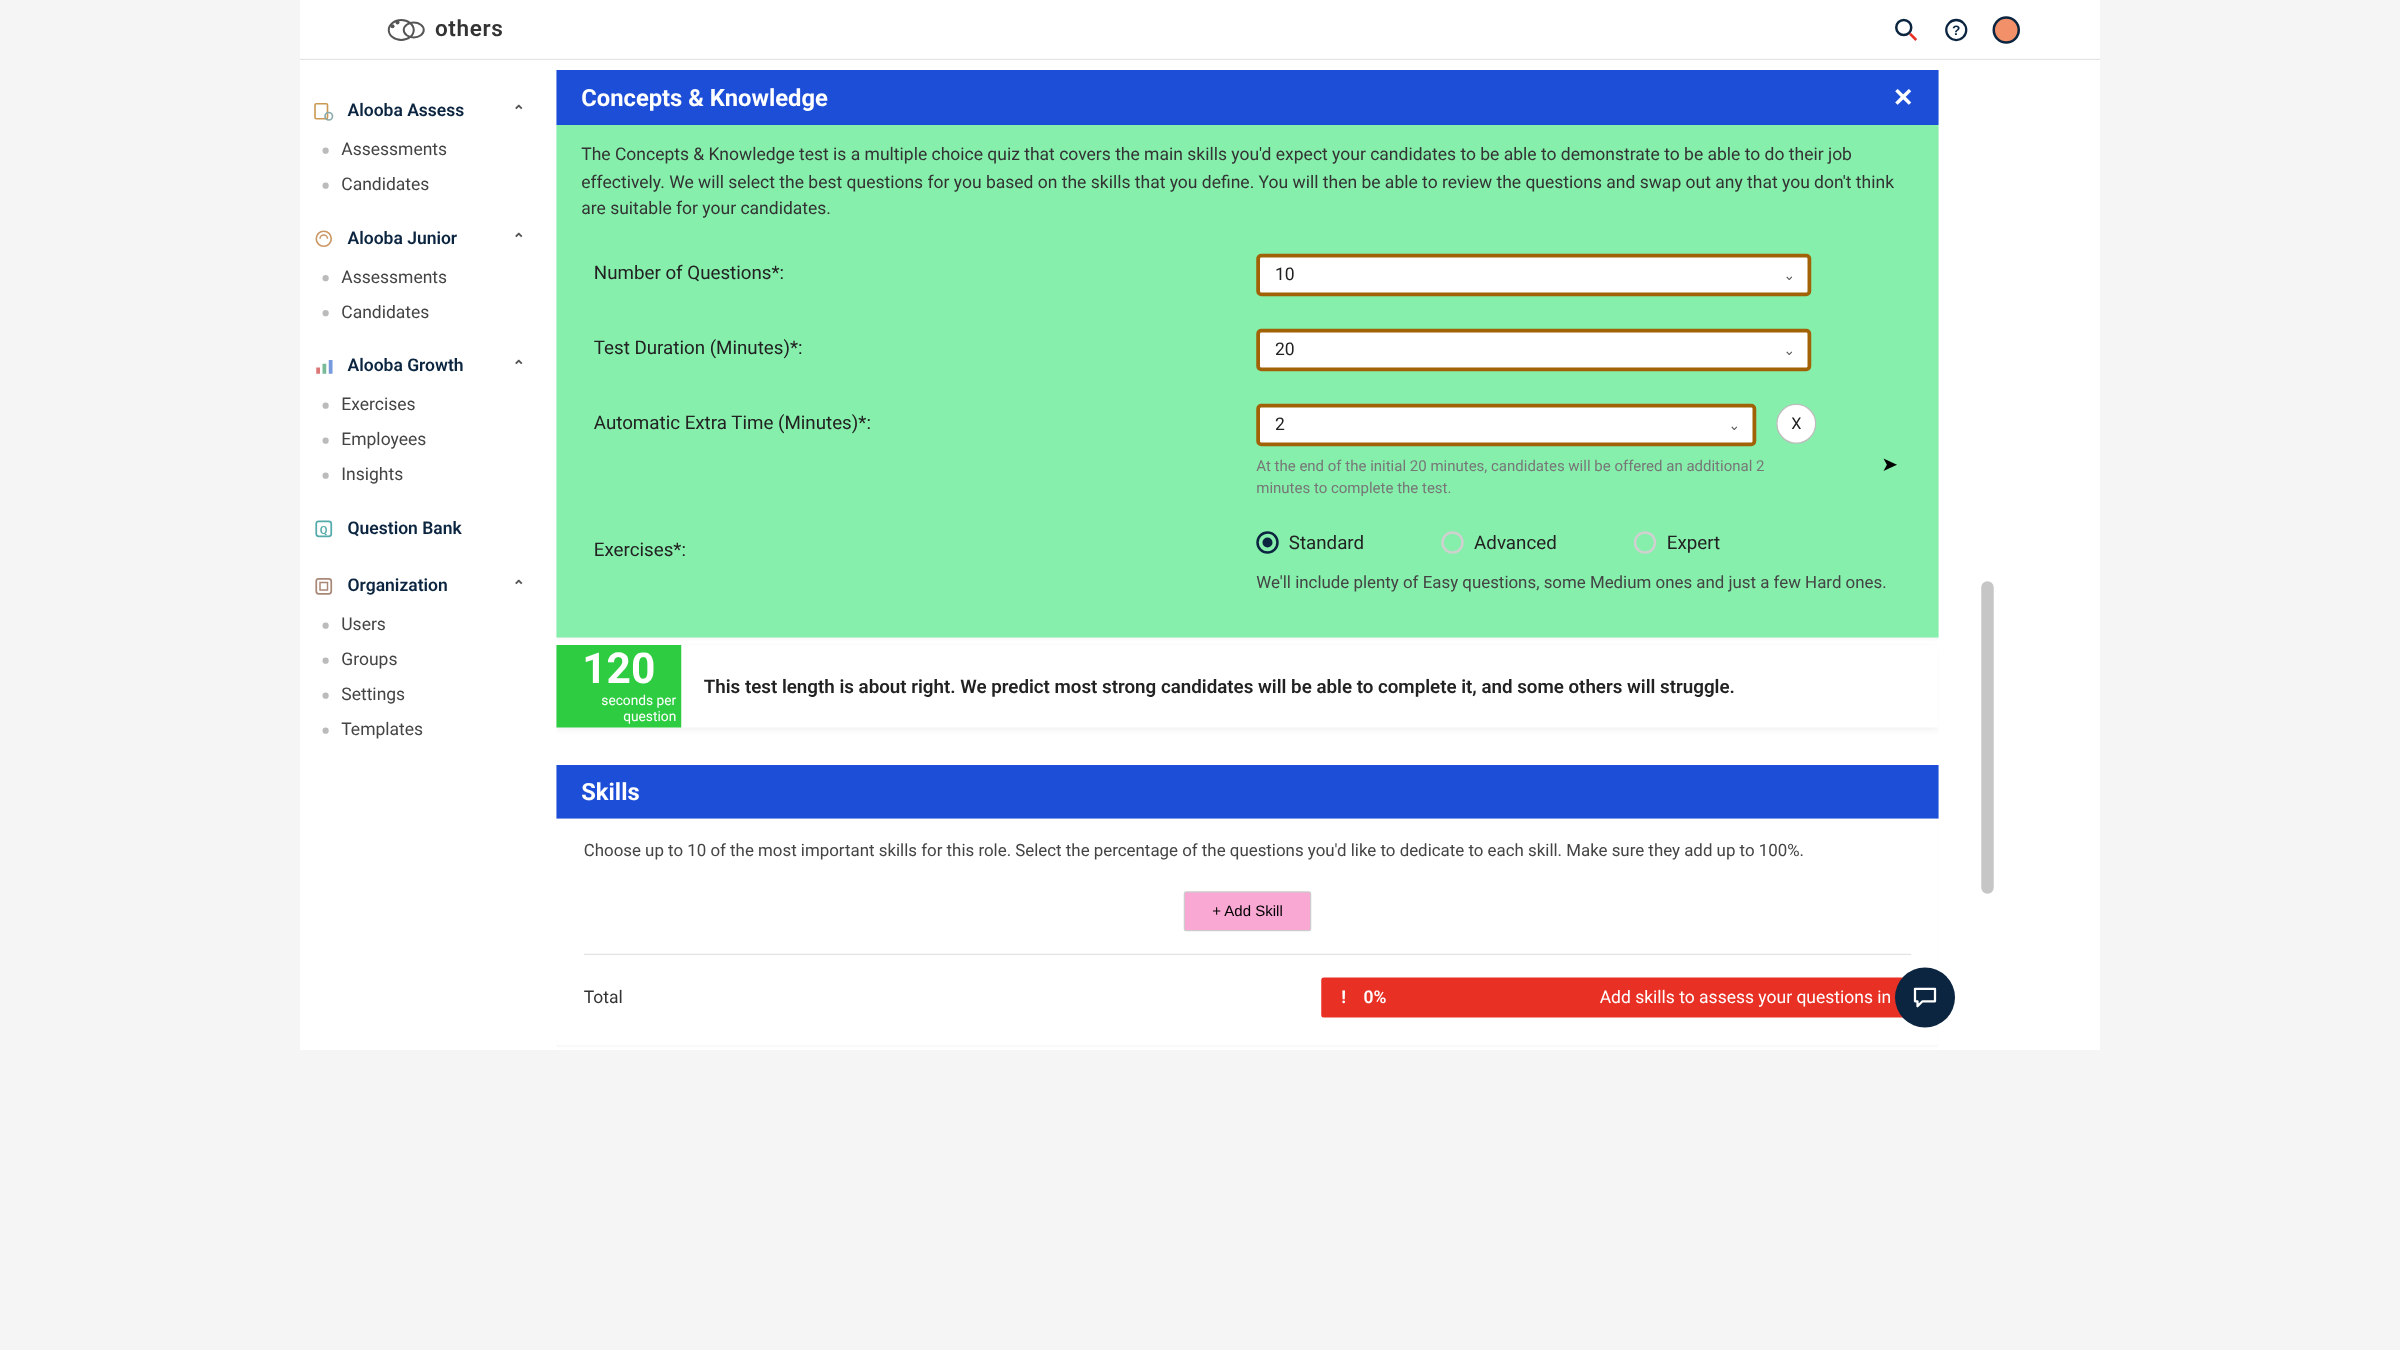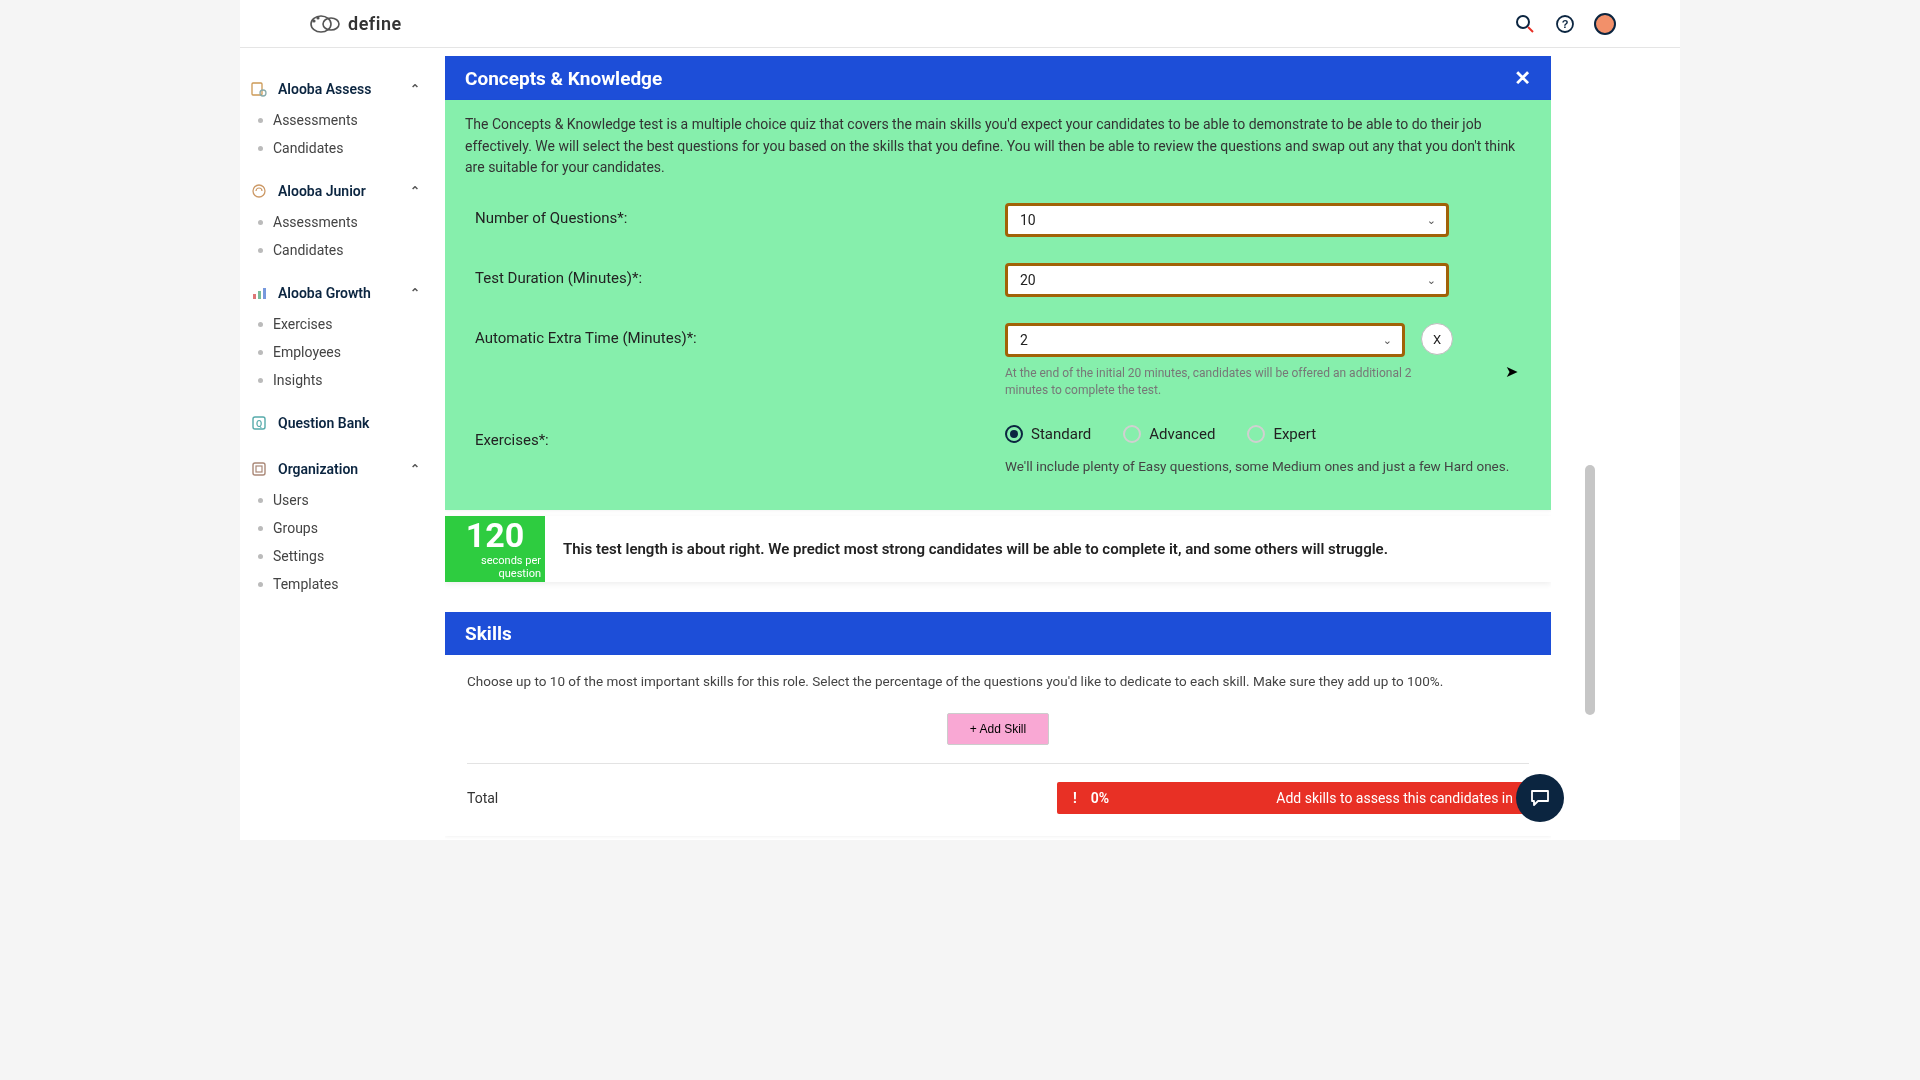--- a/index.html
+++ b/index.html
@@ -211,21 +211,21 @@
   .helper {
     margin-top: 8px;
     font-size: 12px;
     color: #777;
     max-width: 430px;
     line-height: 1.4;
   }
 
   .radio-row {
     display: flex;
-    gap: 32px;
+    gap: 62px;
     align-items: center;
     font-size: 15px;
   }
   .radio-opt {
     display: flex;
     align-items: center;
     gap: 8px;
     cursor: pointer;
   }
   .radio-outer {
@@ -361,21 +361,21 @@
   <div class="topbar">
     <div class="logo">
       <div class="logo-mark">
         <svg viewBox="0 0 34 22" width="34" height="22">
           <ellipse cx="13" cy="11" rx="10" ry="8" fill="none" stroke="#555" stroke-width="1.6"></ellipse>
           <ellipse cx="23" cy="11" rx="8" ry="6" fill="none" stroke="#555" stroke-width="1.6"></ellipse>
           <circle cx="6" cy="8" r="1.6" fill="#555"></circle>
           <circle cx="10" cy="5" r="1.6" fill="#555"></circle>
         </svg>
       </div>
-      <span class="logo-text">define</span>
+      <span class="logo-text">others</span>
     </div>
     <div class="topbar-right">
       <div class="tb-icon">
         <svg width="20" height="20" viewBox="0 0 20 20">
             <circle cx="8" cy="8" r="6" fill="none" stroke="#0b2540" stroke-width="2"></circle>
             <line x1="13" y1="13" x2="18" y2="18" stroke="#e83025" stroke-width="2"></line>
           </svg>
       </div>
       <div class="tb-icon">
         <svg width="20" height="20" viewBox="0 0 20 20">
@@ -575,21 +575,21 @@
       </div>
       <div class="skills-body">
         <div class="skills-desc">Choose up to 10 of the most important skills for this role. Select the percentage of the questions you'd like to dedicate to each skill. Make sure they add up to 100%.</div>
         <button class="add-skill">+ Add Skill</button>
         <div class="skills-divider"></div>
         <div class="total-row">
           <span class="total-label">Total</span>
           <div class="total-bar">
             <span class="total-warn-icon">!</span>
             <span class="total-pct">0%</span>
-            <span>Add skills to assess this candidates in</span>
+            <span>Add skills to assess your questions in</span>
           </div>
         </div>
       </div>
     </div>
 
   </div>
 
   <div class="fake-scroll"></div>
 
   <div class="chat-fab">

